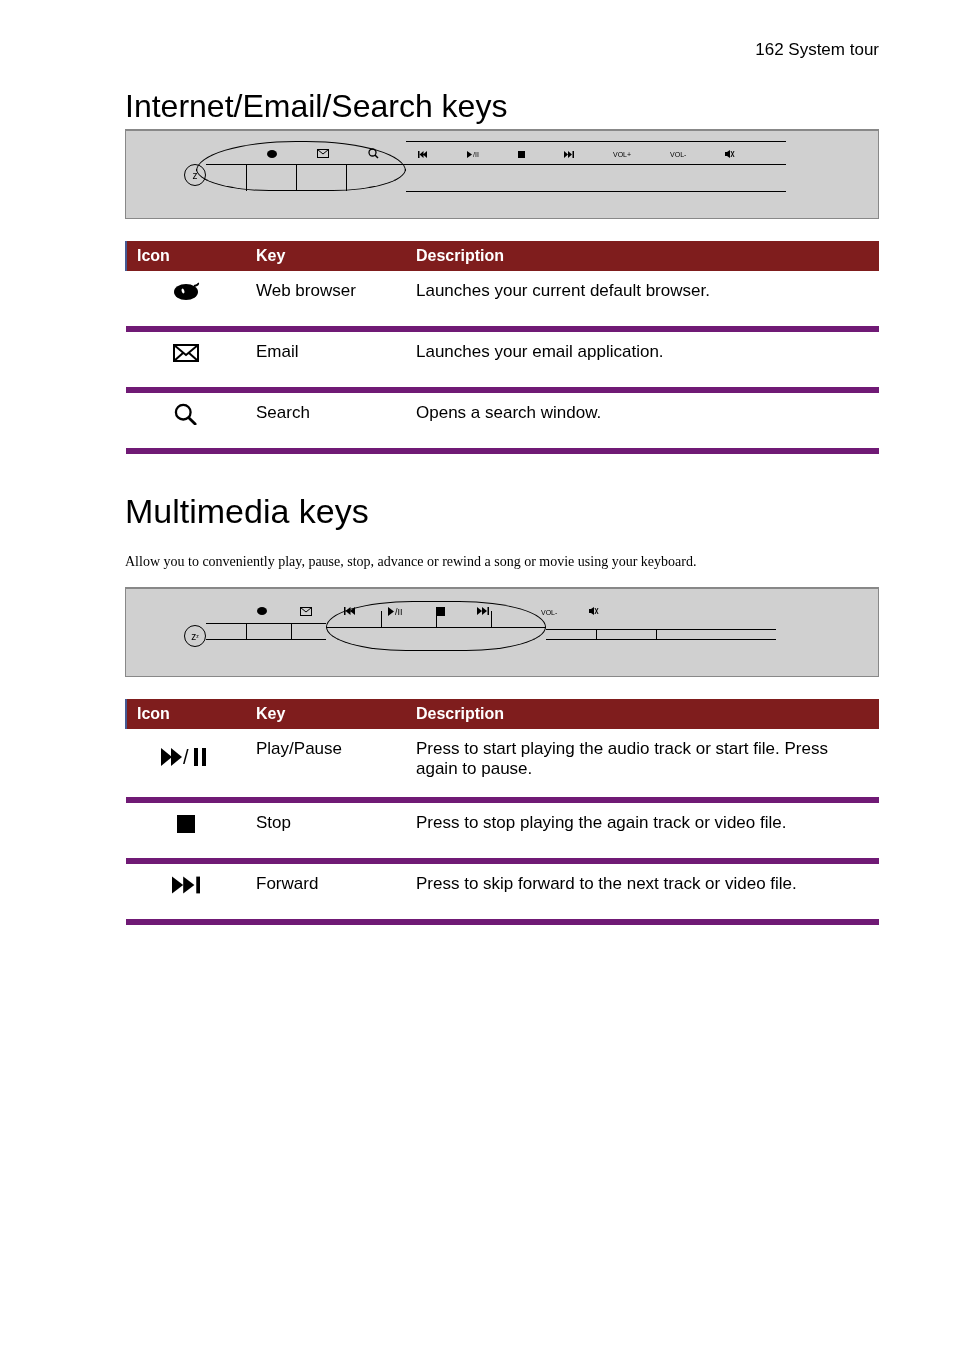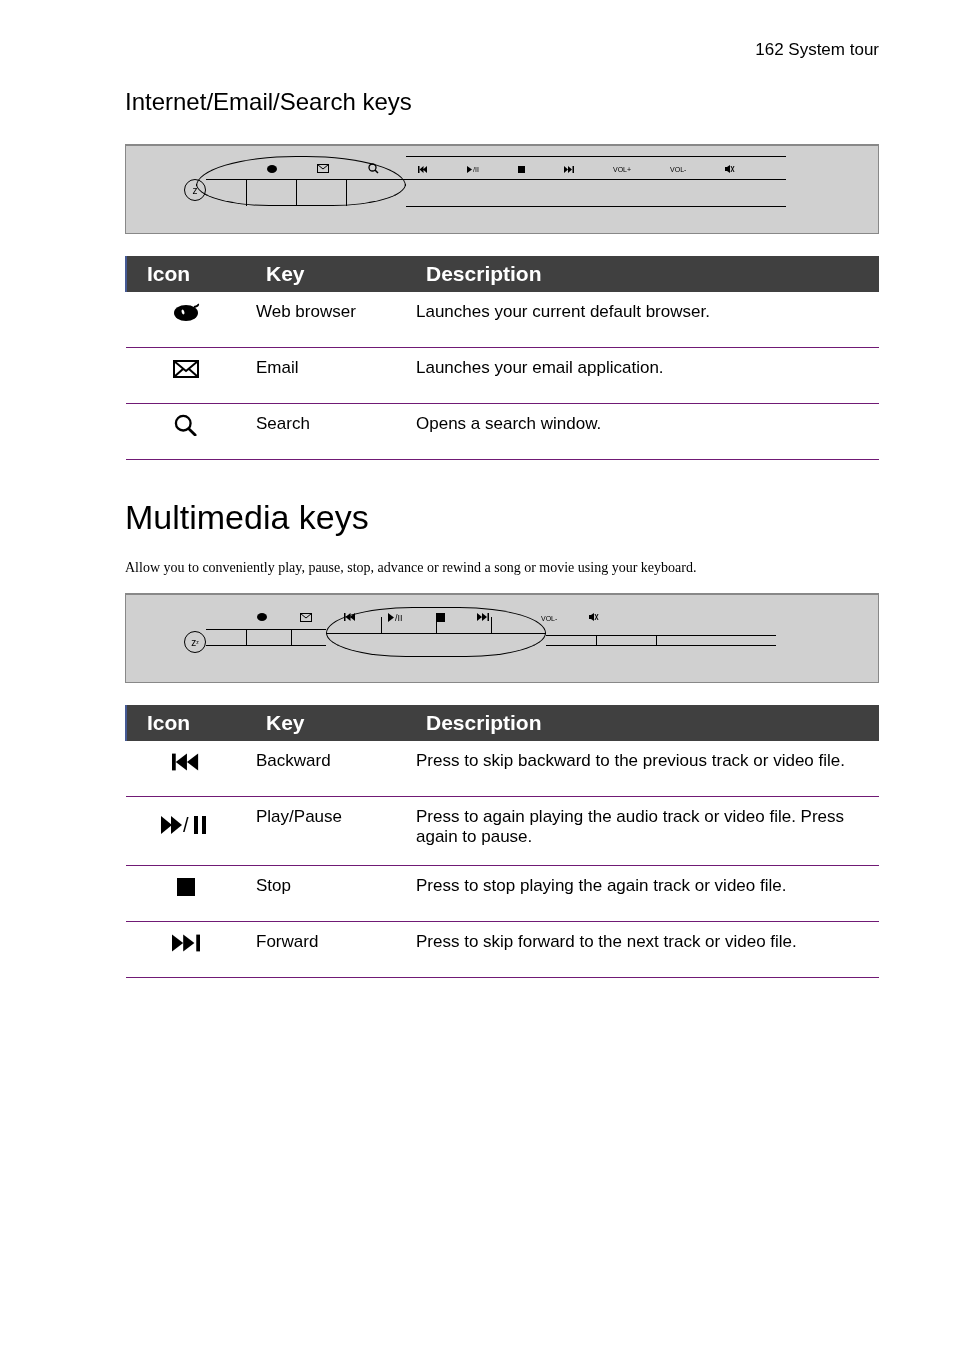--- a/index.html
+++ b/index.html
@@ -15,23 +15,23 @@
       padding: 40px 75px 40px 125px;
       color: #000;
     }
     .header-row {
       display: flex;
       justify-content: flex-end;
       font-size: 17px;
       margin-bottom: 28px;
     }
     h1 {
-      font-size: 24px;
+      font-size: 32px;
       font-weight: normal;
-      margin-bottom: 28px;
+      margin-bottom: 4px;
     }
     .keyboard-illustration {
       border: 1px solid #888;
       border-top: 2px solid #888;
       background: #d0d0d0;
       height: 90px;
       margin-bottom: 22px;
       position: relative;
       overflow: hidden;
     }
@@ -62,37 +62,37 @@
       gap: 36px;
       align-items: center;
       font-size: 9px;
     }
     .table {
       width: 100%;
       border-collapse: collapse;
       margin-bottom: 38px;
     }
     .table th {
-      background: #404040;
+      background: #7f1d1d;
       color: #fff;
       text-align: left;
-      padding: 6px 20px;
-      font-size: 21px;
+      padding: 6px 10px;
+      font-size: 16px;
       font-weight: bold;
     }
     .table th:first-child {
       border-left: 2px solid #455a94;
       width: 120px;
     }
     .table th:nth-child(2) {
       width: 160px;
     }
     .table td {
       padding: 10px 10px 18px 10px;
-      border-bottom: 1px solid #701a75;
+      border-bottom: 6px solid #701a75;
       font-size: 17px;
       vertical-align: top;
     }
     .table td:first-child {
       text-align: center;
       vertical-align: middle;
     }
     .icon-cell svg {
       width: 28px;
       height: 22px;
@@ -320,41 +320,30 @@
   <thead>
     <tr>
       <th>Icon</th>
       <th>Key</th>
       <th>Description</th>
     </tr>
   </thead>
   <tbody>
     <tr>
       <td class="icon-cell">
-        <svg width="30" height="18" viewBox="0 0 30 18">
-            <rect x="0" y="0" width="4" height="18" fill="#000"></rect>
-            <path d="M16,9 L28,0 L28,18 Z" fill="#000"></path>
-            <path d="M4,9 L16,0 L16,18 Z" fill="#000"></path>
-          </svg>
-      </td>
-      <td>Backward</td>
-      <td>Press to skip backward to the previous track or video file.</td>
-    </tr>
-    <tr>
-      <td class="icon-cell">
         <svg width="50" height="18" viewBox="0 0 50 18" style="width:50px">
             <path d="M0,0 L11,9 L0,18 Z" fill="#000"></path>
             <path d="M10,0 L21,9 L10,18 Z" fill="#000"></path>
             <text x="22" y="16" font-size="20" font-family="Arial">/</text>
             <rect x="33" y="0" width="4" height="18" fill="#000"></rect>
             <rect x="41" y="0" width="4" height="18" fill="#000"></rect>
           </svg>
       </td>
       <td>Play/Pause</td>
-      <td>Press to again playing the audio track or video file. Press again to pause.</td>
+      <td>Press to start playing the audio track or start file. Press again to pause.</td>
     </tr>
     <tr>
       <td class="icon-cell">
         <svg width="18" height="18" viewBox="0 0 18 18" style="width:18px">
             <rect width="18" height="18" fill="#000"></rect>
           </svg>
       </td>
       <td>Stop</td>
       <td>Press to stop playing the again track or video file.</td>
     </tr>

